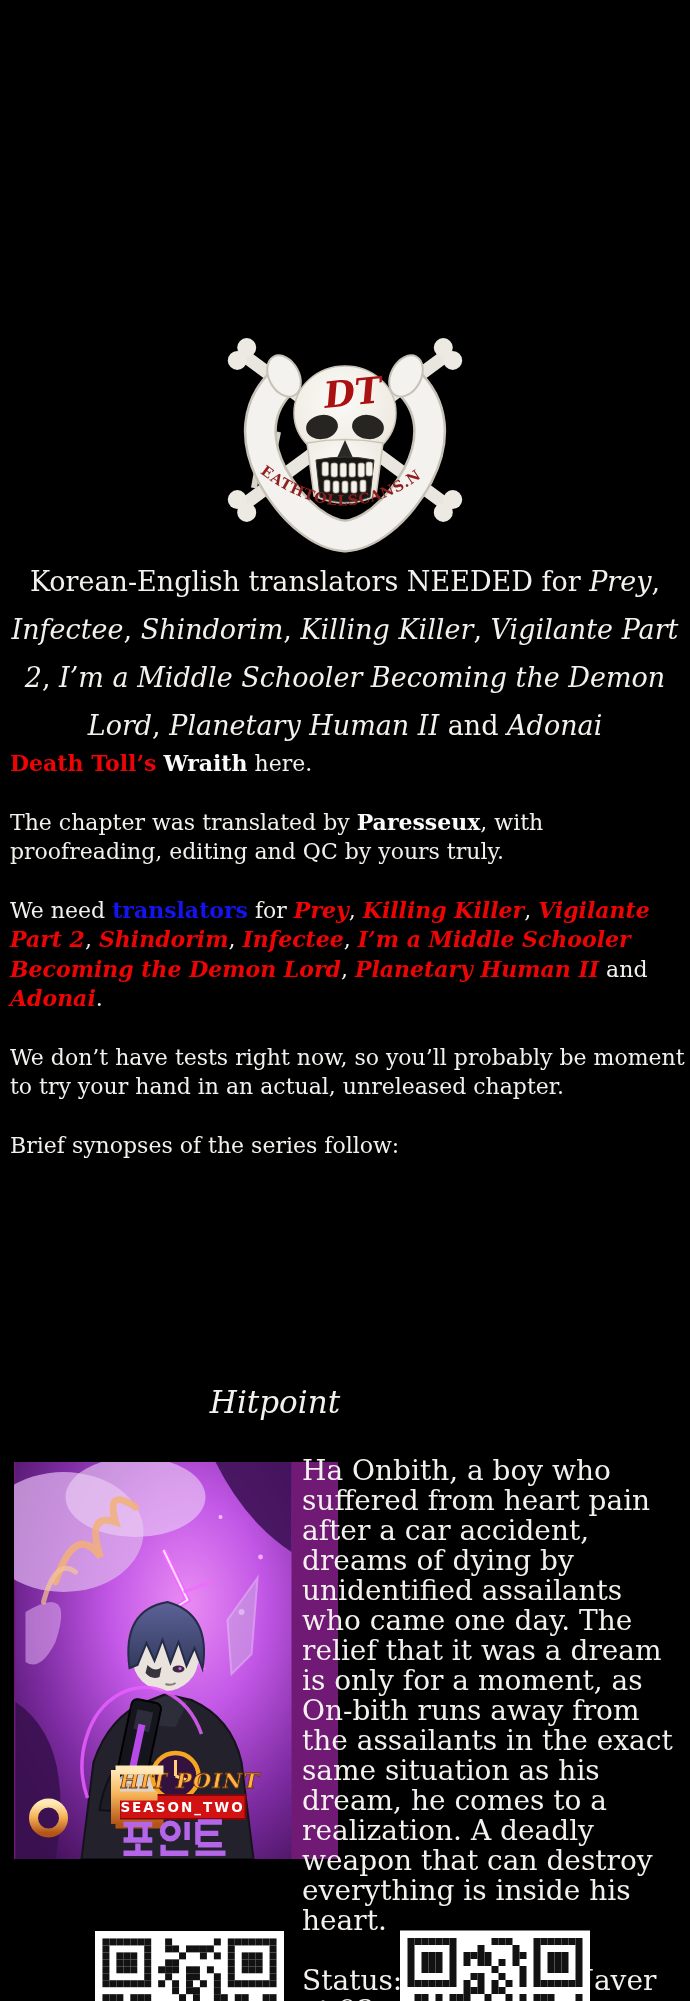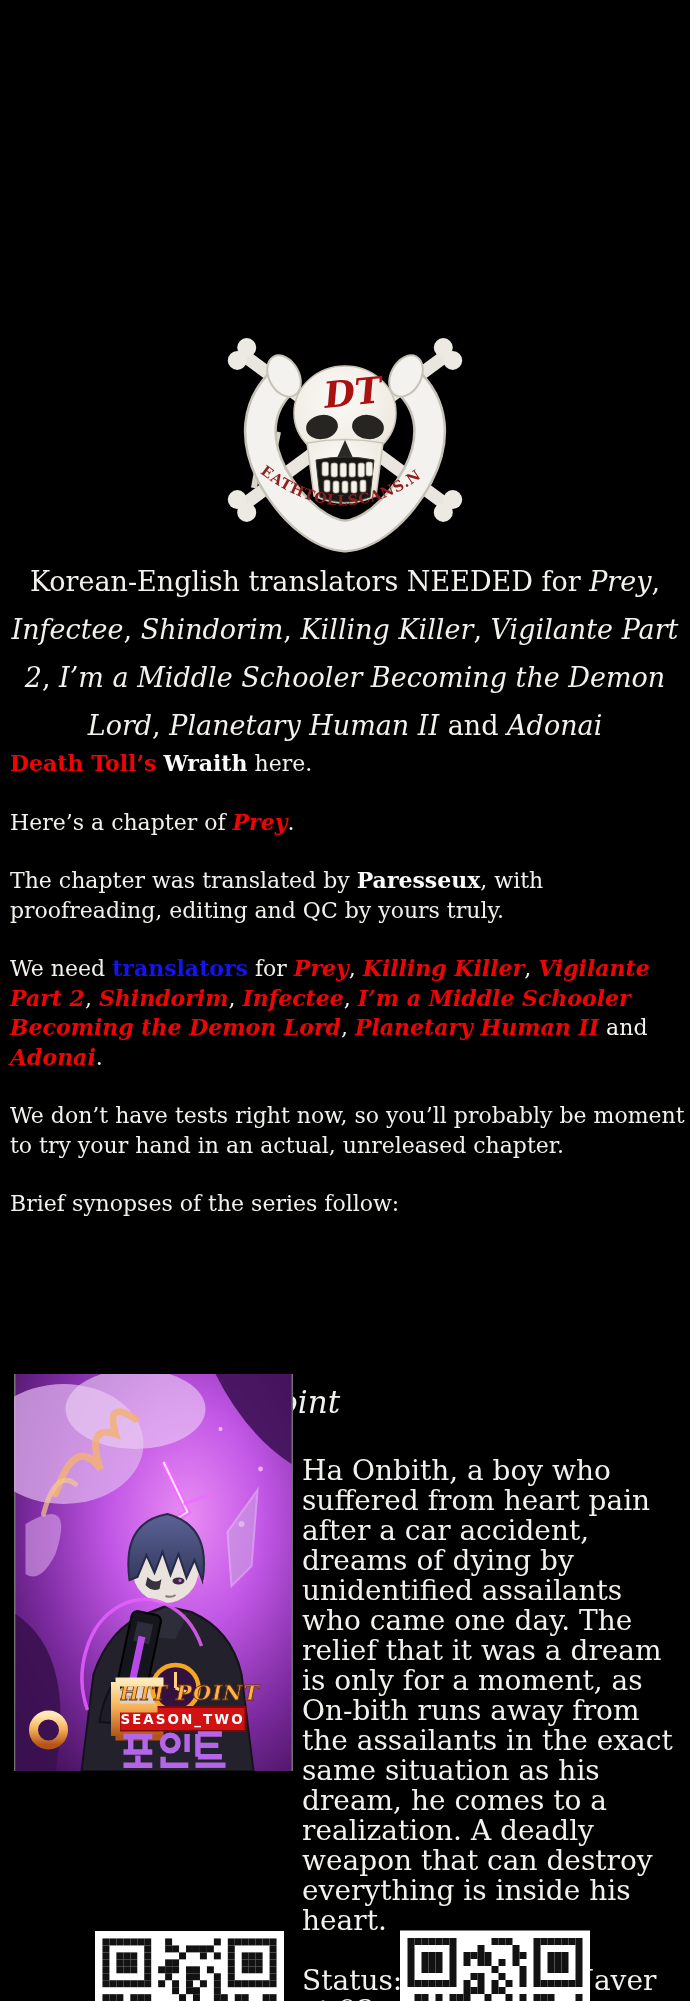--- a/index.html
+++ b/index.html
@@ -30,22 +30,22 @@
   .s-b{color:#fafafa;font-weight:bold;}
   .s-i{font-style:italic;}
   .s-rb{color:var(--red);font-weight:bold;}
   .s-rbi{color:var(--red);font-weight:bold;font-style:italic;}
   .s-lb{color:var(--blue);font-weight:bold;cursor:pointer;}
   .hit-title{
     position:absolute;left:0;top:1384px;width:550px;margin:0;
     text-align:center;font-size:31px;font-style:italic;font-weight:normal;
   }
   .cover{
-    position:absolute;left:14px;top:1374px;width:279px;height:397px;
-    overflow:hidden;background:#737373;
+    position:absolute;left:14px;top:1462px;width:324px;height:397px;
+    overflow:hidden;background:#701a75;
   }
   .synopsis{position:absolute;left:302px;top:1456px;width:382px;}
   .synopsis p{margin:0 0 30px 0;font-size:28px;line-height:30px;}
   .qr{
     position:absolute;top:1928px;width:190px;height:195px;
   }
   .qr-left{left:95px;width:189px;}
   .qr-right{left:400px;}
   svg{display:block;}
 </style>
@@ -117,21 +117,20 @@
       <text font-size="14.5" font-weight="bold" fill="#8e1f1f" letter-spacing="0.8">
         <textPath href="#bannerPath" startOffset="50%" text-anchor="middle">DEATHTOLLSCANS.NET</textPath>
       </text>
     </svg>
   </div>
 
   <h1 class="main-heading" id="heading"><span class="s-n">Korean-English translators NEEDED for </span><span class="s-i">Prey</span><span class="s-n">, </span><span class="s-i">Infectee</span><span class="s-n">, </span><span class="s-i">Shindorim</span><span class="s-n">, </span><span class="s-i">Killing Killer</span><span class="s-n">, </span><span class="s-i">Vigilante Part 2</span><span class="s-n">, </span><span class="s-i">I’m a Middle Schooler Becoming the Demon Lord</span><span class="s-n">, </span><span class="s-i">Planetary Human II</span><span class="s-n"> and </span><span class="s-i">Adonai</span></h1>
 
   <div class="intro" id="intro">
       <p><span class="s-rb">Death Toll’s</span><span class="s-n"> </span><span class="s-b">Wraith</span><span class="s-n"> here.</span></p>
-      <p><span class="s-n">Here’s a chapter of </span><span class="s-rbi">Prey</span><span class="s-n">.</span></p>
       <p><span class="s-n">The chapter was translated by </span><span class="s-b">Paresseux</span><span class="s-n">, with proofreading, editing and QC by yours truly.</span></p>
       <p><span class="s-n">We need </span><span class="s-lb">translators</span><span class="s-n"> for </span><span class="s-rbi">Prey</span><span class="s-n">, </span><span class="s-rbi">Killing Killer</span><span class="s-n">, </span><span class="s-rbi">Vigilante Part 2</span><span class="s-n">, </span><span class="s-rbi">Shindorim</span><span class="s-n">, </span><span class="s-rbi">Infectee</span><span class="s-n">, </span><span class="s-rbi">I’m a Middle Schooler Becoming the Demon Lord</span><span class="s-n">, </span><span class="s-rbi">Planetary Human II</span><span class="s-n"> and </span><span class="s-rbi">Adonai</span><span class="s-n">.</span></p>
       <p><span class="s-n">We don’t have tests right now, so you’ll probably be moment to try your hand in an actual, unreleased chapter.</span></p>
       <p><span class="s-n">Brief synopses of the series follow:</span></p>
     </div>
 
   <h2 class="hit-title">Hitpoint</h2>
 
   <div class="cover">
     <svg width="279" height="397" viewBox="0 0 276 397">

